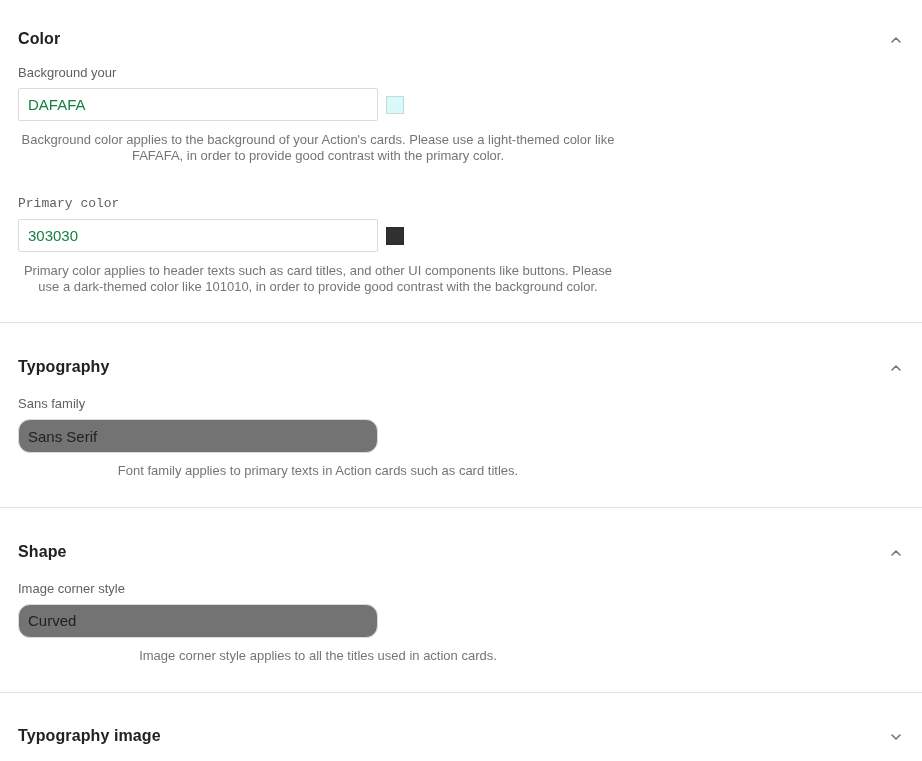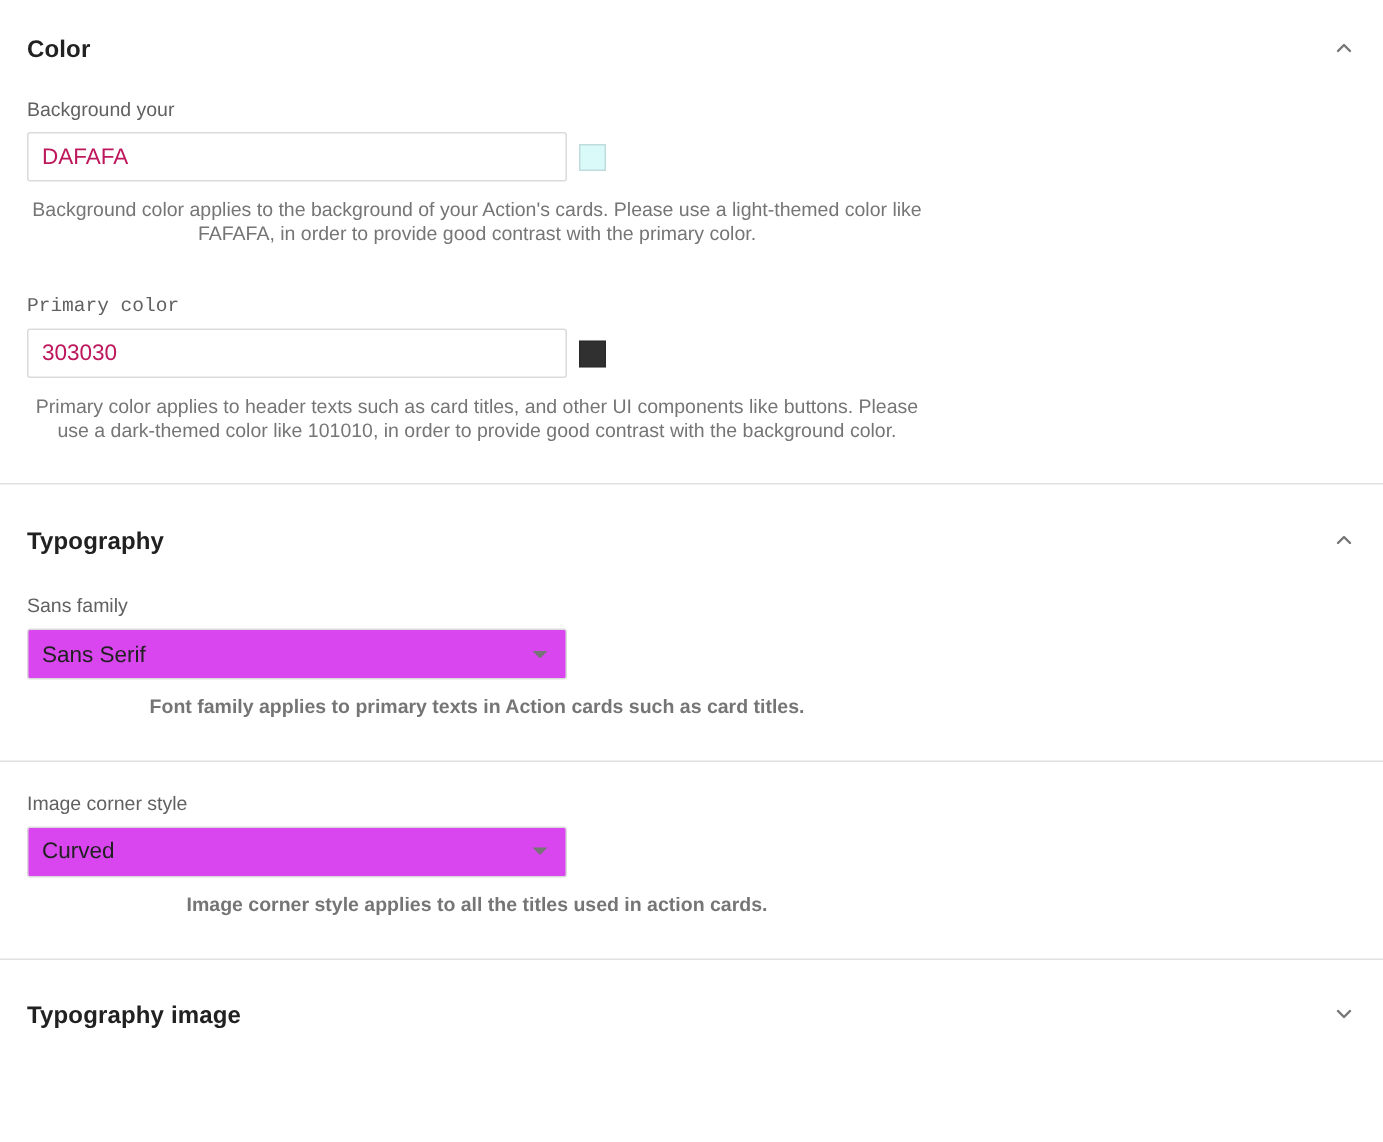--- a/index.html
+++ b/index.html
@@ -12,21 +12,21 @@
   body {
     width: 922px;
     height: 761px;
     overflow: hidden;
   }
   .section { padding: 0 18px; }
 
   .sec-header {
     display: flex;
     justify-content: space-between;
-    align-items: flex-start;
+    align-items: flex-end;
     height: 24px;
     cursor: pointer;
   }
   .sec-title {
     font-size: 16px;
     font-weight: bold;
     color: #212121;
     line-height: 19px;
     letter-spacing: 0.1px;
   }
@@ -59,53 +59,53 @@
     align-items: center;
   }
   .text-input {
     width: 360px;
     height: 33px;
     border: 1px solid #dbdbdb;
     border-radius: 2px;
     padding: 0 8px 0 9px;
     font-family: "Liberation Sans", sans-serif;
     font-size: 15px;
-    color: #be185d;
+    color: #15803d;
     outline: none;
     background: #fff;
   }
   .swatch {
     width: 18px;
     height: 18px;
     margin-left: 8px;
     border: 1px solid rgba(0,0,0,0.12);
   }
 
   .helper {
     margin-top: 11px;
     font-size: 13px;
     color: #757575;
     line-height: 15.5px;
     max-width: 600px;
     text-align: center;
   }
-  .helper-single { margin-top: 10px; font-weight: bold; }
+  .helper-single { margin-top: 10px; }
 
   .select-box {
     margin-top: 8px;
     width: 360px;
     height: 34px;
     border: 1px solid #dbdbdb;
-    border-radius: 2px;
+    border-radius: 12px;
     display: flex;
     align-items: center;
     justify-content: space-between;
     padding: 0 12px 0 9px;
     cursor: pointer;
-    background: #d946ef;
+    background: #737373;
   }
   .select-value {
     font-size: 15px;
     color: #212121;
   }
   .caret {
     width: 0;
     height: 0;
     border-left: 5px solid transparent;
     border-right: 5px solid transparent;
@@ -174,20 +174,30 @@
   <div class="select-box">
     <span class="select-value">Sans Serif</span>
     <span class="caret"></span>
   </div>
   <div class="helper helper-single">Font family applies to primary texts in Action cards such as card titles.</div>
 </section>
 
 <div class="divider mt-div-2"></div>
 
 <section class="section">
+  <div class="sec-header mt-sec-3">
+    <span class="sec-title">Shape</span>
+    <button class="chevron-btn">
+      <span>
+        <svg width="14" height="14" viewBox="0 0 14 14">
+            <polyline points="3,9 7,5 11,9" fill="none" stroke="#757575" stroke-width="1.6" stroke-linecap="round" stroke-linejoin="round"></polyline>
+          </svg>
+      </span>
+    </button>
+  </div>
 
   <div class="field-label mt-label-sel">Image corner style</div>
   <div class="select-box">
     <span class="select-value">Curved</span>
     <span class="caret"></span>
   </div>
   <div class="helper helper-single">Image corner style applies to all the titles used in action cards.</div>
 </section>
 
 <div class="divider mt-div-3"></div>

